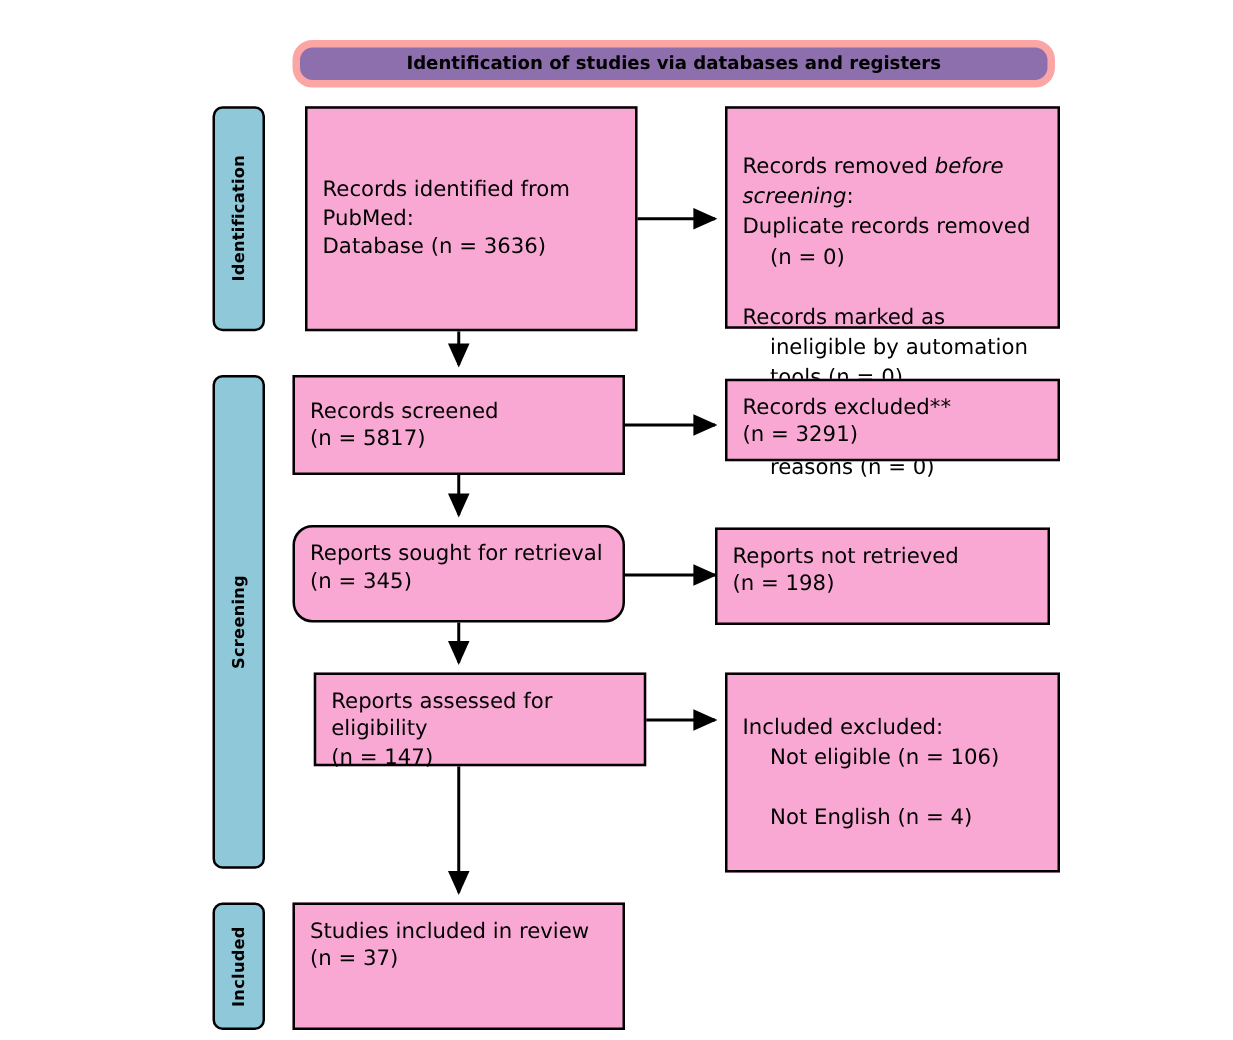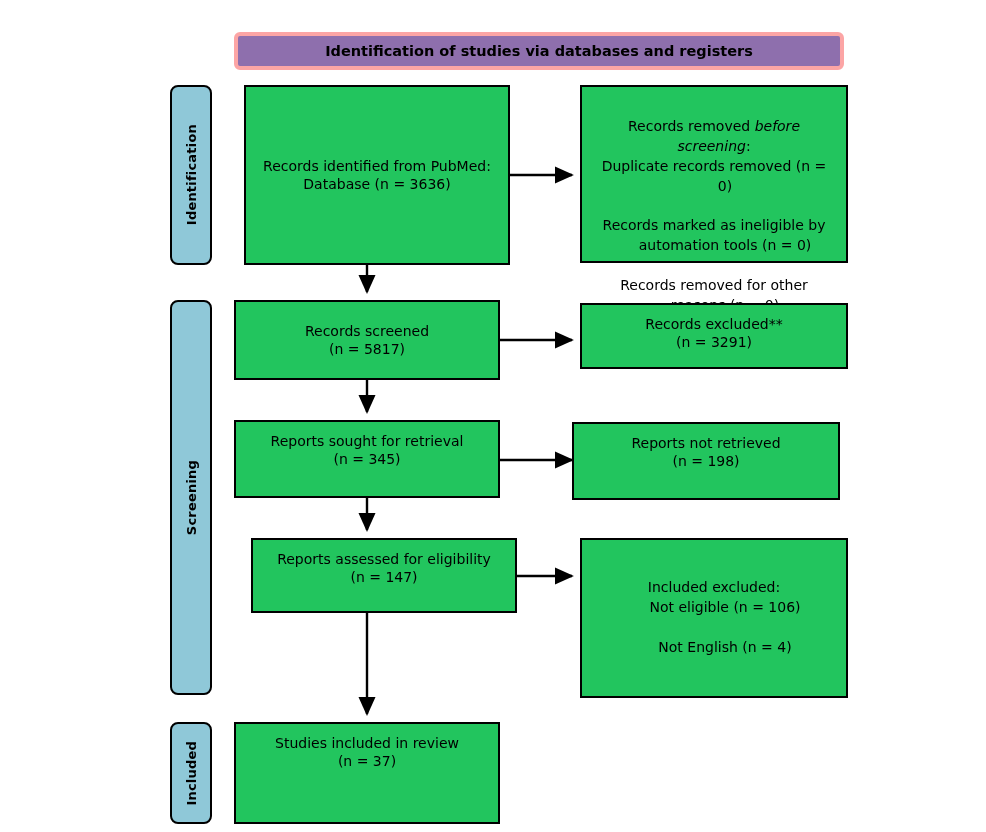--- a/index.html
+++ b/index.html
@@ -23,22 +23,22 @@
     height: 832px;
   }
 
   .banner {
     position: absolute;
     left: 234px;
     top: 32px;
     width: 610px;
     height: 38px;
     background: #8e6fad;
-    border: 4px solid #fca5a5;
-    border-radius: 6px;
+    border: 6px solid #fca5a5;
+    border-radius: 16px;
     display: flex;
     align-items: center;
     justify-content: center;
     font-size: 14.5px;
     font-weight: bold;
     color: #000;
   }
 
   .phase {
     position: absolute;
@@ -56,37 +56,36 @@
     font-weight: bold;
     color: #000;
     letter-spacing: 0.2px;
   }
   .phase-identification { left: 170px; top: 85px; width: 42px; height: 180px; }
   .phase-screening     { left: 170px; top: 300px; width: 42px; height: 395px; }
   .phase-included      { left: 170px; top: 722px; width: 42px; height: 102px; }
 
   .box {
     position: absolute;
-    background: #22c55e;
+    background: #f9a8d4;
     border: 2.5px solid #000;
     display: flex;
     align-items: center;
     padding: 10px 12px;
-    font-size: 14px;
+    font-size: 17px;
     color: #000;
     line-height: 1.32;
-    text-align: center;
   }
   .box .txt { width: 100%; white-space: pre-line; }
 
   .box-identified       { left: 244px; top: 85px;  width: 266px; height: 180px; }
   .box-removed          { left: 580px; top: 85px;  width: 268px; height: 178px; align-items: flex-start; }
   .box-screened         { left: 234px; top: 300px; width: 266px; height: 80px; }
   .box-excluded         { left: 580px; top: 303px; width: 268px; height: 66px; align-items: flex-start; }
-  .box-sought           { left: 234px; top: 420px; width: 266px; height: 78px; align-items: flex-start; }
+  .box-sought           { left: 234px; top: 420px; width: 266px; height: 78px; align-items: flex-start; border-radius: 16px; }
   .box-notretrieved     { left: 572px; top: 422px; width: 268px; height: 78px; align-items: flex-start; }
   .box-assessed         { left: 234px; top: 538px; width: 266px; height: 75px; align-items: flex-start; margin-left: 17px; }
   .box-repexcluded      { left: 580px; top: 538px; width: 268px; height: 160px; }
   .box-included         { left: 234px; top: 722px; width: 266px; height: 102px; align-items: flex-start; }
 
   .box-removed .txt,
   .box-repexcluded .txt { line-height: 1.42; }
 
   .hang { display: block; padding-left: 22px; text-indent: -22px; }
   .indent { display: block; padding-left: 22px; }

